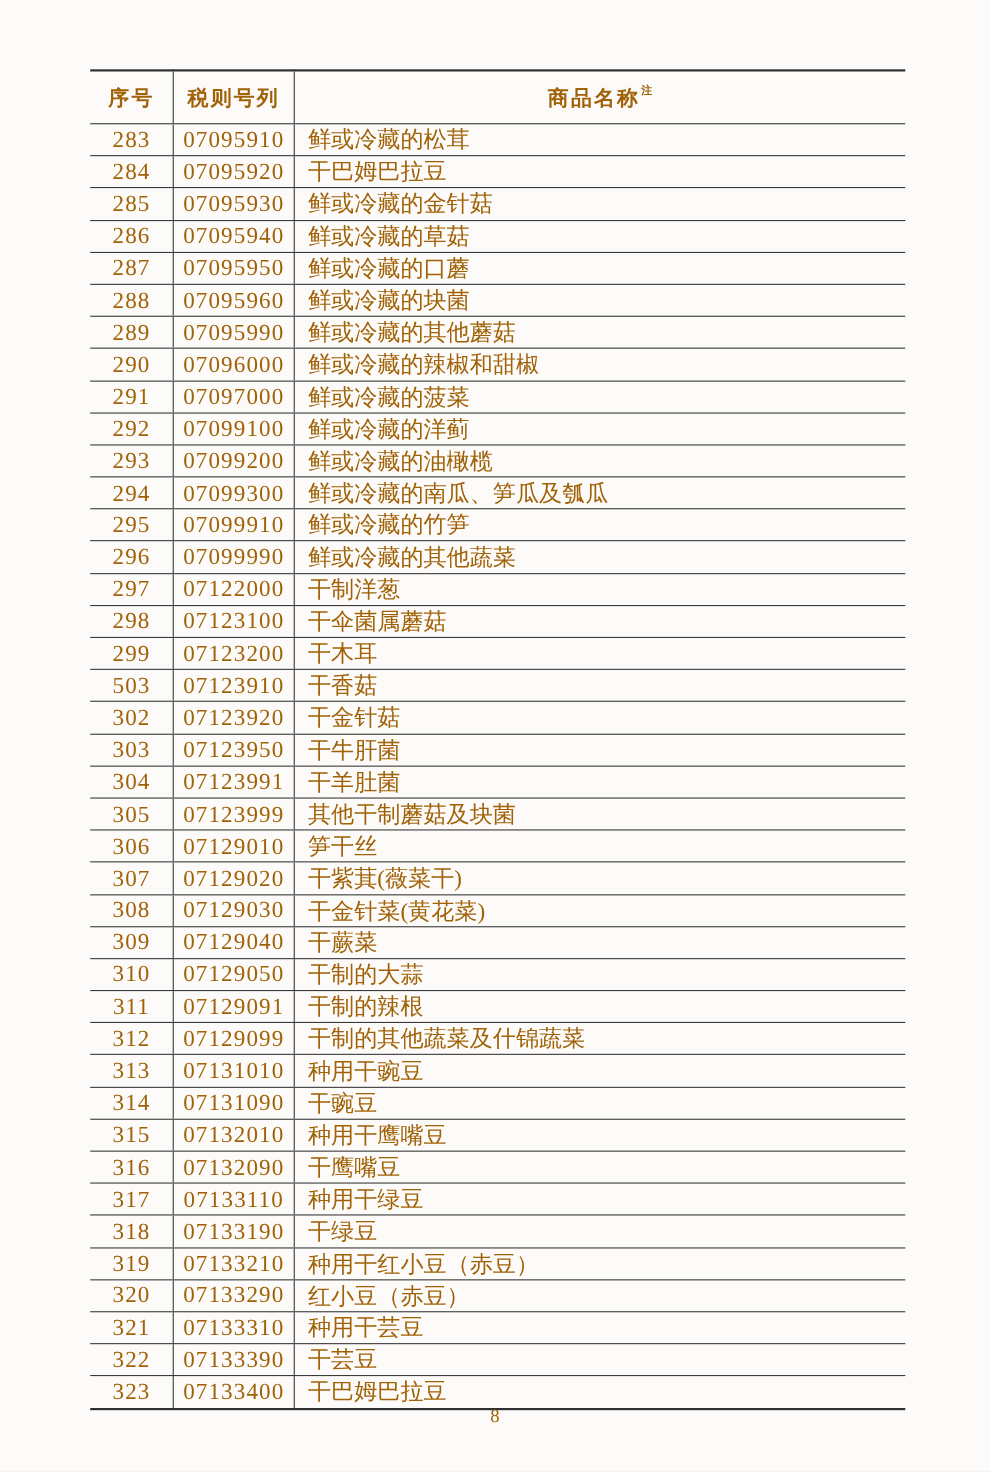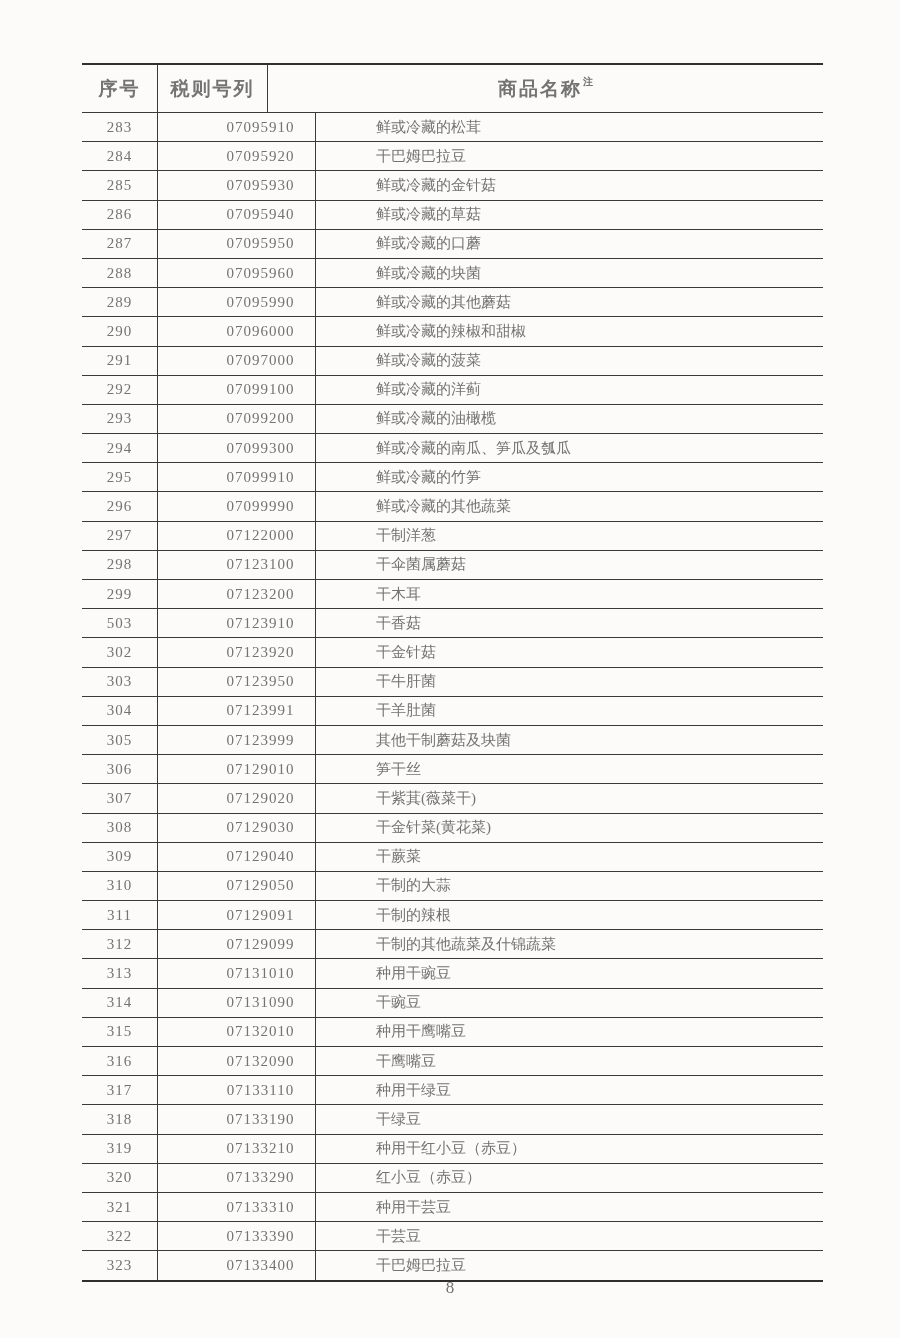--- a/index.html
+++ b/index.html
@@ -6,21 +6,21 @@
     margin: 0;
     padding: 0;
     background: #e8e8e6;
   }
   .page {
     position: relative;
     width: 900px;
     height: 1338px;
     margin: 0 auto;
     background: #fcfbf9;
-    color: #737373;
+    color: #a16207;
     font-family: "Liberation Serif", "DejaVu Serif", serif;
     overflow: hidden;
   }
   .tariff-table {
     position: absolute;
     left: 82px;
     top: 63px;
     width: 741px;
     border-top: 2.5px solid #2f2f2f;
     border-bottom: 2.2px solid #2f2f2f;
@@ -31,22 +31,21 @@
     align-items: center;
   }
   .trow.header-row {
     height: 47px;
     font-weight: 700;
     font-size: 19px;
   }
   .trow.data-row {
     height: 28.2px;
     border-top: 1.4px solid #3a3a3a;
-    font-size: 15px;
-    gap: 48px;
+    font-size: 21px;
   }
   .cell {
     height: 100%;
     display: flex;
     align-items: center;
     justify-content: center;
     white-space: nowrap;
     overflow: hidden;
   }
   .cell.seq {

